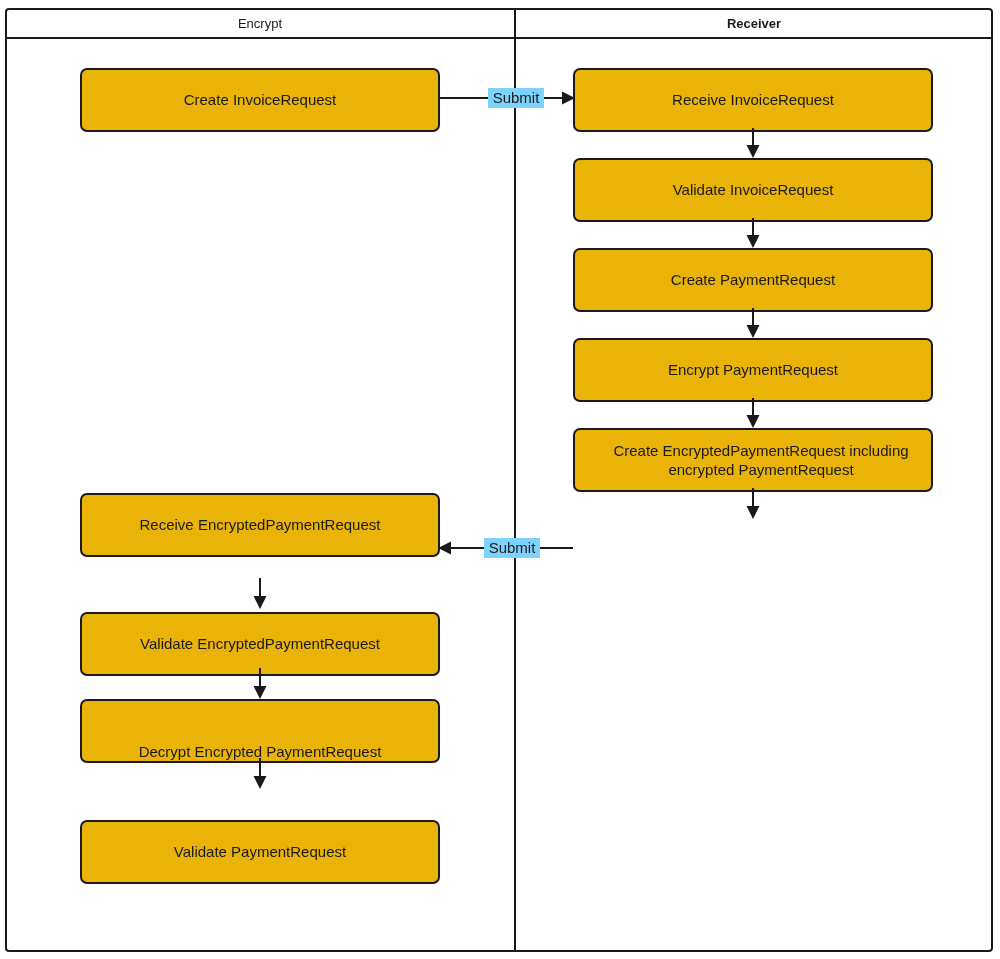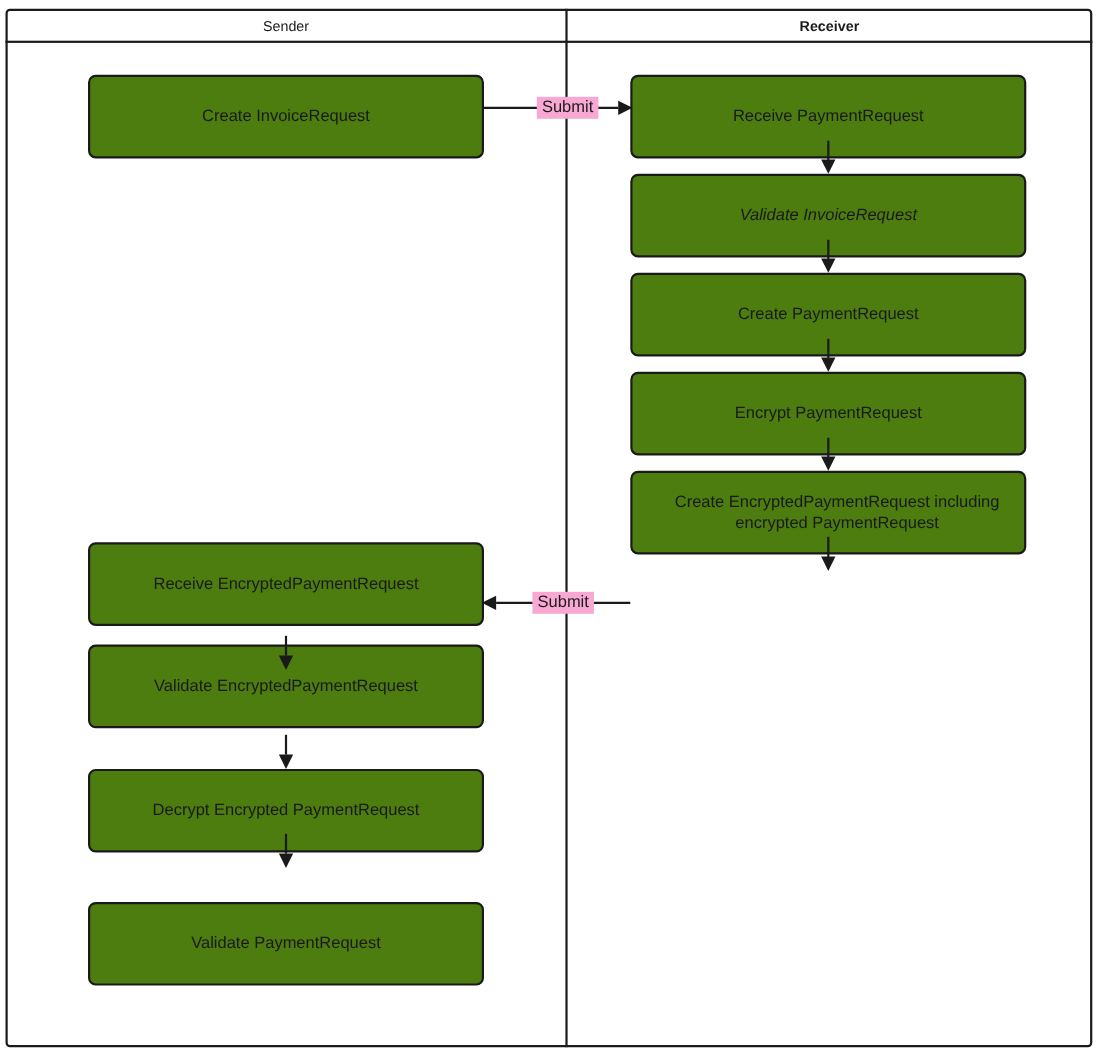--- a/index.html
+++ b/index.html
@@ -51,66 +51,66 @@
     justify-content: center;
     font-size: 13px;
     color: #1a1a1a;
   }
   .lane-header.sender { left: 5px; width: 510px; }
   .lane-header.receiver { left: 515px; width: 478px; font-weight: bold; }
 
   .node {
     position: absolute;
     width: 360px;
-    height: 76px;
+    height: 64px;
     box-sizing: border-box;
-    background: #4d7c0f;
+    background: #eab308;
     border: 2px solid #1a1a1a;
     border-radius: 7px;
     display: flex;
     align-items: center;
     justify-content: center;
     text-align: center;
     font-size: 15px;
     line-height: 1.3;
     color: #1a1a1a;
     padding: 0 12px;
     z-index: 2;
   }
   .node.sender-col { left: 80px; }
   .node.receiver-col { left: 573px; }
 
   .s1 { top: 68px; }
   .s2 { top: 493px; align-items: center; }
-  .s3 { top: 586px; justify-content: center; }
-  .s4 { top: 699px; }
+  .s3 { top: 612px; justify-content: center; }
+  .s4 { top: 699px; align-items: flex-end; }
   .s5 { top: 820px; }
 
   .r1 { top: 68px; }
-  .r2 { top: 158px; font-style: italic; }
+  .r2 { top: 158px; }
   .r3 { top: 248px; }
   .r4 { top: 338px; }
   .r5 { top: 428px; padding-left: 28px; }
   .r6 { top: 519px; }
 
   svg.flow-arrows {
     position: absolute;
     left: 0;
     top: 0;
     width: 1000px;
     height: 959px;
     z-index: 3;
     pointer-events: none;
   }
   svg.flow-arrows line { stroke: #1a1a1a; stroke-width: 2; }
   svg.flow-arrows polygon { fill: #1a1a1a; }
 
   .edge-label {
     position: absolute;
-    background: #f9a8d4;
+    background: #7dd3fc;
     font-size: 15px;
     color: #1a1a1a;
     text-align: center;
     line-height: 20px;
     height: 20px;
     width: 56px;
     z-index: 4;
   }
   .edge-label.submit-1 { left: 488px; top: 88px; }
   .edge-label.submit-2 { left: 484px; top: 538px; }
@@ -118,21 +118,21 @@
 </head>
 <body>
 
 <div class="canvas">
 
   <div class="pool-frame"></div>
   <div class="lane-divider"></div>
   <div class="header-separator"></div>
 
   <div class="lane-header sender">
-    <span>Sender</span>
+    <span>Encrypt</span>
   </div>
   <div class="lane-header receiver">
     <span>Receiver</span>
   </div>
 
   <div class="node sender-col s1">
     <span>Create InvoiceRequest</span>
   </div>
   <div class="node sender-col s2">
     <span>Receive EncryptedPaymentRequest</span>
@@ -141,21 +141,21 @@
     <span>Validate EncryptedPaymentRequest</span>
   </div>
   <div class="node sender-col s4">
     <span>Decrypt Encrypted PaymentRequest</span>
   </div>
   <div class="node sender-col s5">
     <span>Validate PaymentRequest</span>
   </div>
 
   <div class="node receiver-col r1">
-    <span>Receive PaymentRequest</span>
+    <span>Receive InvoiceRequest</span>
   </div>
   <div class="node receiver-col r2">
     <span>Validate InvoiceRequest</span>
   </div>
   <div class="node receiver-col r3">
     <span>Create PaymentRequest</span>
   </div>
   <div class="node receiver-col r4">
     <span>Encrypt PaymentRequest</span>
   </div>

